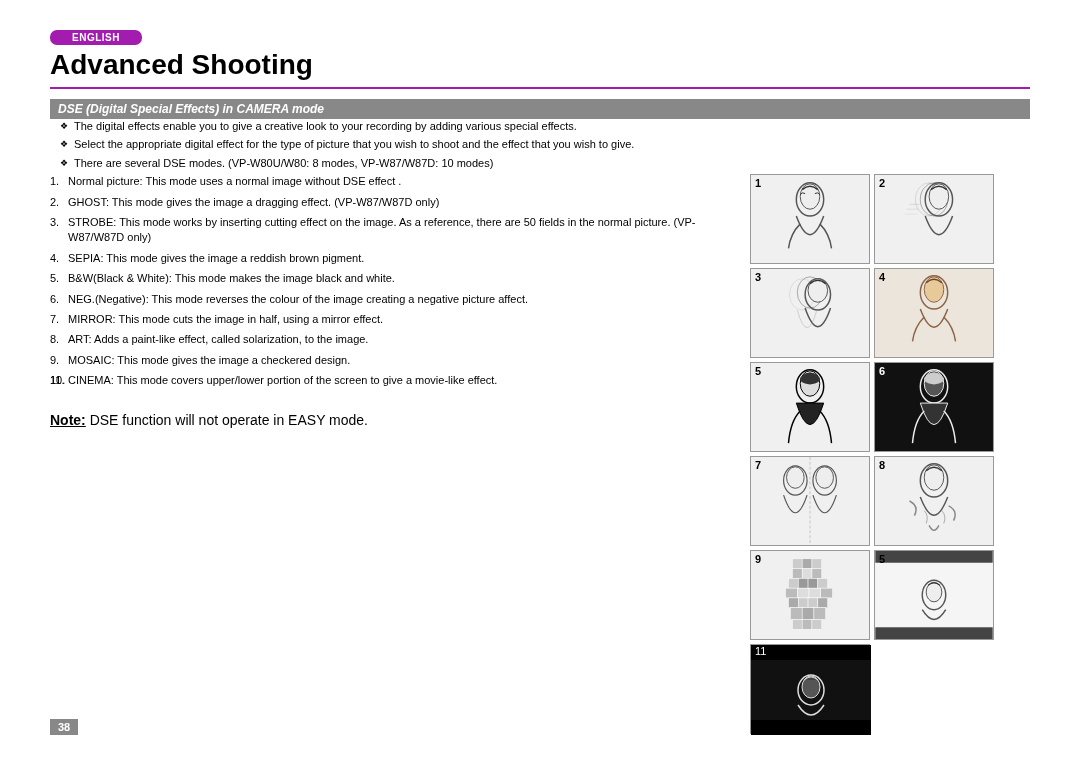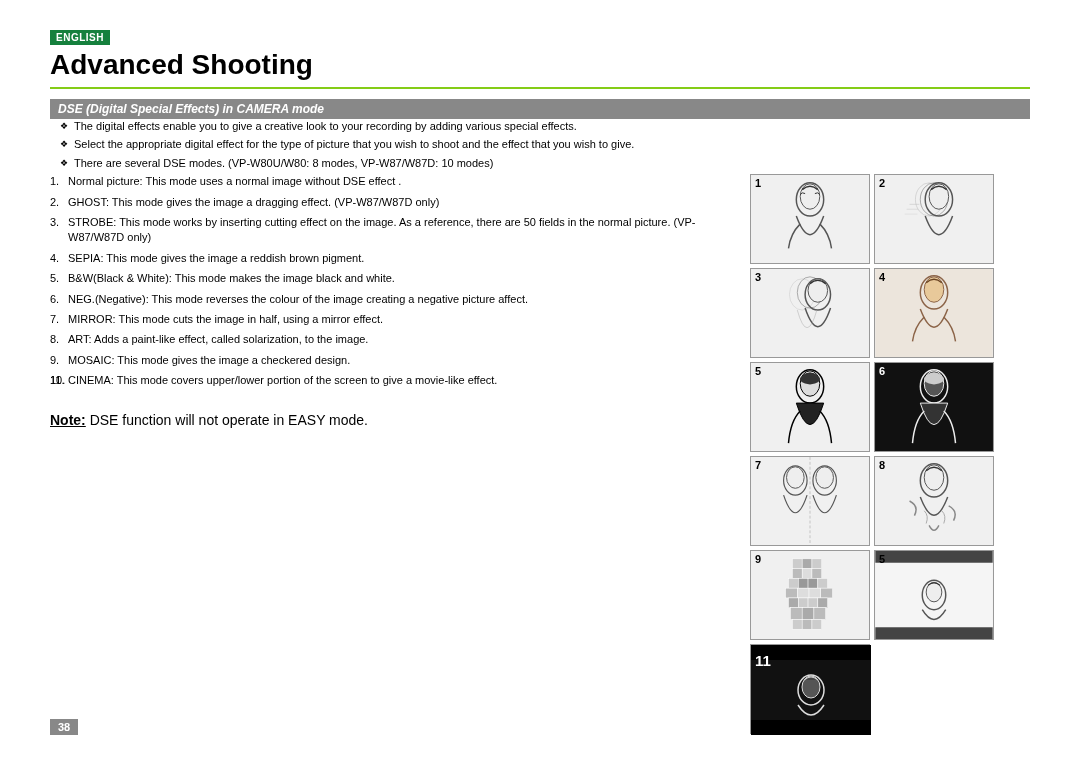--- a/index.html
+++ b/index.html
@@ -14,33 +14,34 @@
     }
     .page {
       width: 1080px;
       height: 763px;
       background: #fff;
       padding: 30px 50px 30px 50px;
       position: relative;
     }
     .english-badge {
       display: inline-block;
-      background: #15803d;
+      background: #a21caf;
       color: #fff;
       font-size: 10px;
       font-weight: bold;
-      padding: 2px 6px;
+      padding: 2px 22px;
       margin-bottom: 4px;
       letter-spacing: 0.5px;
+      border-radius: 7px;
     }
     .page-title {
       font-size: 28px;
       font-weight: bold;
       color: #000;
-      border-bottom: 2px solid #84cc16;
+      border-bottom: 2px solid #a21caf;
       padding-bottom: 6px;
       margin-bottom: 10px;
     }
     .section-header {
       background: #888;
       color: #ffffff;
       font-weight: bold;
       font-style: italic;
       font-size: 12px;
       padding: 3px 8px;
@@ -146,24 +147,24 @@
     .img-cell-11 {
       width: 120px;
       height: 90px;
       border: 1px solid #999;
       background: #000;
       position: relative;
       grid-column: 1;
     }
     .img-cell-11 .cell-num {
       position: absolute;
-      top: 7px;
+      top: 0;
       left: 4px;
-      font-size: 15px;
-      font-weight: bold;
+      font-size: 11px;
+      font-weight: normal;
       color: #fff;
     }
     .grid-row-last {
       margin-top: 4px;
     }
   </style>
 </head>
 <body>
 
 <div class="page">

